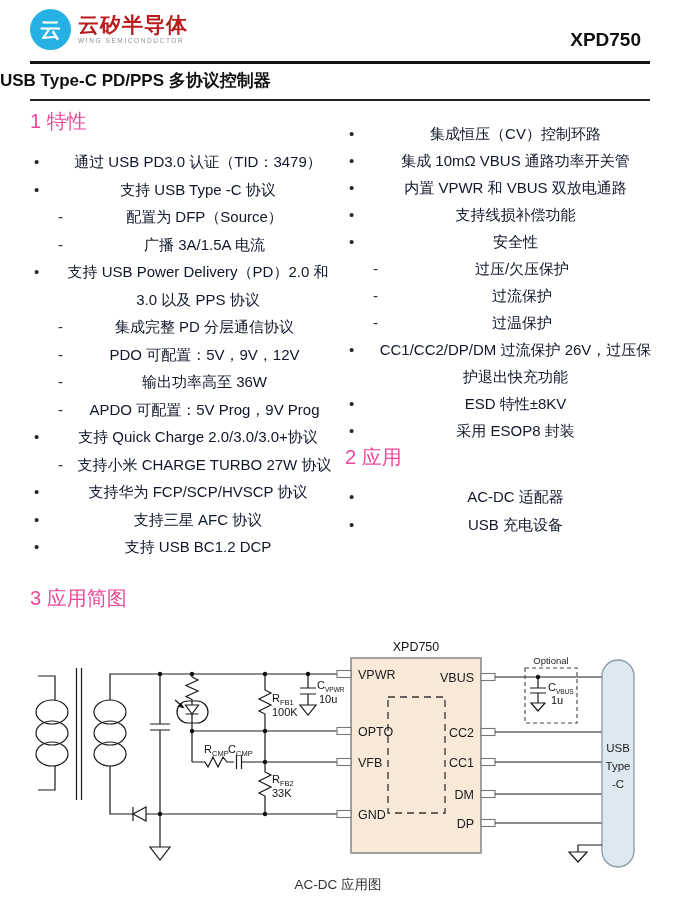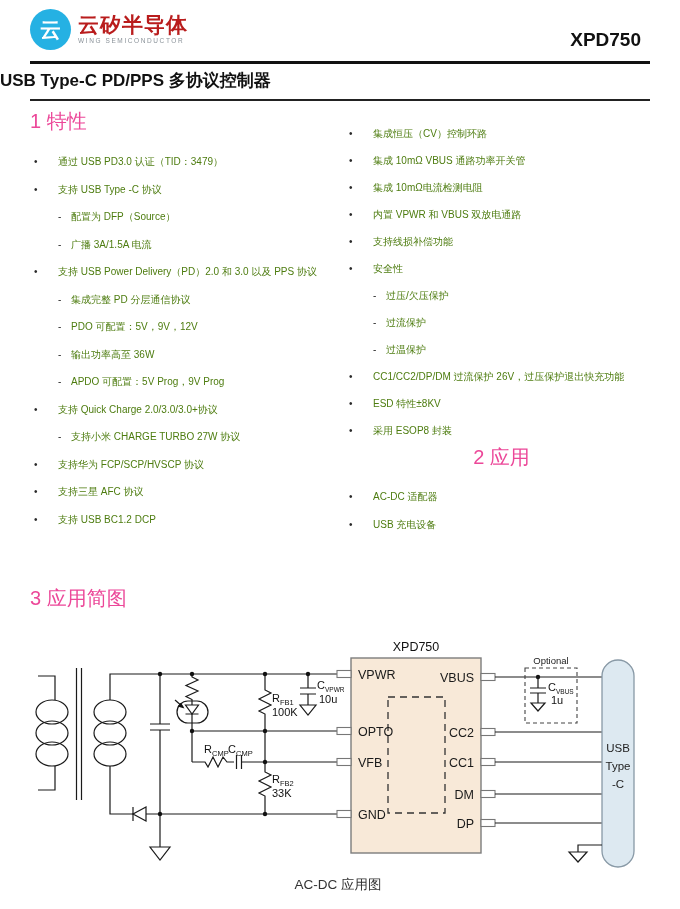--- a/index.html
+++ b/index.html
@@ -13,28 +13,28 @@
   .logo-name{font-size:21px;font-weight:700;color:#b91c1c;letter-spacing:1px;}
   .logo-sub{font-size:6.5px;color:#8a9299;letter-spacing:1.6px;margin-top:3px;}
   .part-no{position:absolute;right:39px;top:29px;font-size:19px;font-weight:700;color:#111;}
   .rule-thick{position:absolute;left:30px;right:30px;top:61px;height:3px;background:#111;}
   .doc-title{position:absolute;left:0;right:0;top:69px;text-align:left;font-size:17px;font-weight:700;color:#111;}
   .rule-thin{position:absolute;left:30px;right:30px;top:99px;height:1.5px;background:#222;}
   
   .col-left{position:absolute;left:30px;top:108px;width:308px;}
   .col-right{position:absolute;left:345px;top:108px;width:313px;}
   h2.sec{margin:0;font-size:20px;font-weight:400;color:#ec4899;}
-  ul.feat{list-style:none;margin:13px 0 0;padding:0;font-size:10px;line-height:27.5px;color:#4d7c0f;}
+  ul.feat{list-style:none;margin:13px 0 0;padding:0;font-size:15px;line-height:27.5px;color:#0f172a;text-align:center;}
   .col-right ul.feat{margin-top:12px;line-height:27px;}
   ul.feat li{position:relative;}
   ul.feat li.b{padding-left:28px;}
   ul.feat li.b::before{content:"\2022";position:absolute;left:4px;color:#2a2a2a;}
   ul.feat li.s{padding-left:41px;}
   ul.feat li.s::before{content:"-";position:absolute;left:28px;color:#2a2a2a;}
-  .apps-heading{margin-top:17px;text-align:center;}
+  .apps-heading{margin-top:17px;}
   .sec3{position:absolute;left:30px;top:585px;}
   
   .diagram{position:absolute;left:0;top:628px;}
   .w{fill:none;stroke:#1a1a1a;stroke-width:1.2;}
   .dot{fill:#111;stroke:none;}
   .gnd{fill:#ffffff;stroke:#1a1a1a;stroke-width:1.2;}
   text{font-family:"Liberation Sans","DejaVu Sans",sans-serif;}
   .pin-lbl{font-size:12.5px;font-weight:500;fill:#1a1a1a;}
   .dl{font-size:11px;fill:#111;}
   .ds{font-size:7.5px;fill:#111;}
@@ -78,21 +78,20 @@
       <li class="b">支持华为 FCP/SCP/HVSCP 协议</li>
       <li class="b">支持三星 AFC 协议</li>
       <li class="b">支持 USB BC1.2 DCP</li>
     </ul>
   </div>
 
   <div class="col-right">
     <ul class="feat">
       <li class="b">集成恒压（CV）控制环路</li>
       <li class="b">集成 10mΩ VBUS 通路功率开关管</li>
-      <li class="b">集成 10mΩ电流检测电阻</li>
       <li class="b">内置 VPWR 和 VBUS 双放电通路</li>
       <li class="b">支持线损补偿功能</li>
       <li class="b">安全性</li>
       <li class="s">过压/欠压保护</li>
       <li class="s">过流保护</li>
       <li class="s">过温保护</li>
       <li class="b">CC1/CC2/DP/DM 过流保护 26V，过压保护退出快充功能</li>
       <li class="b">ESD 特性±8KV</li>
       <li class="b">采用 ESOP8 封装</li>
     </ul>

